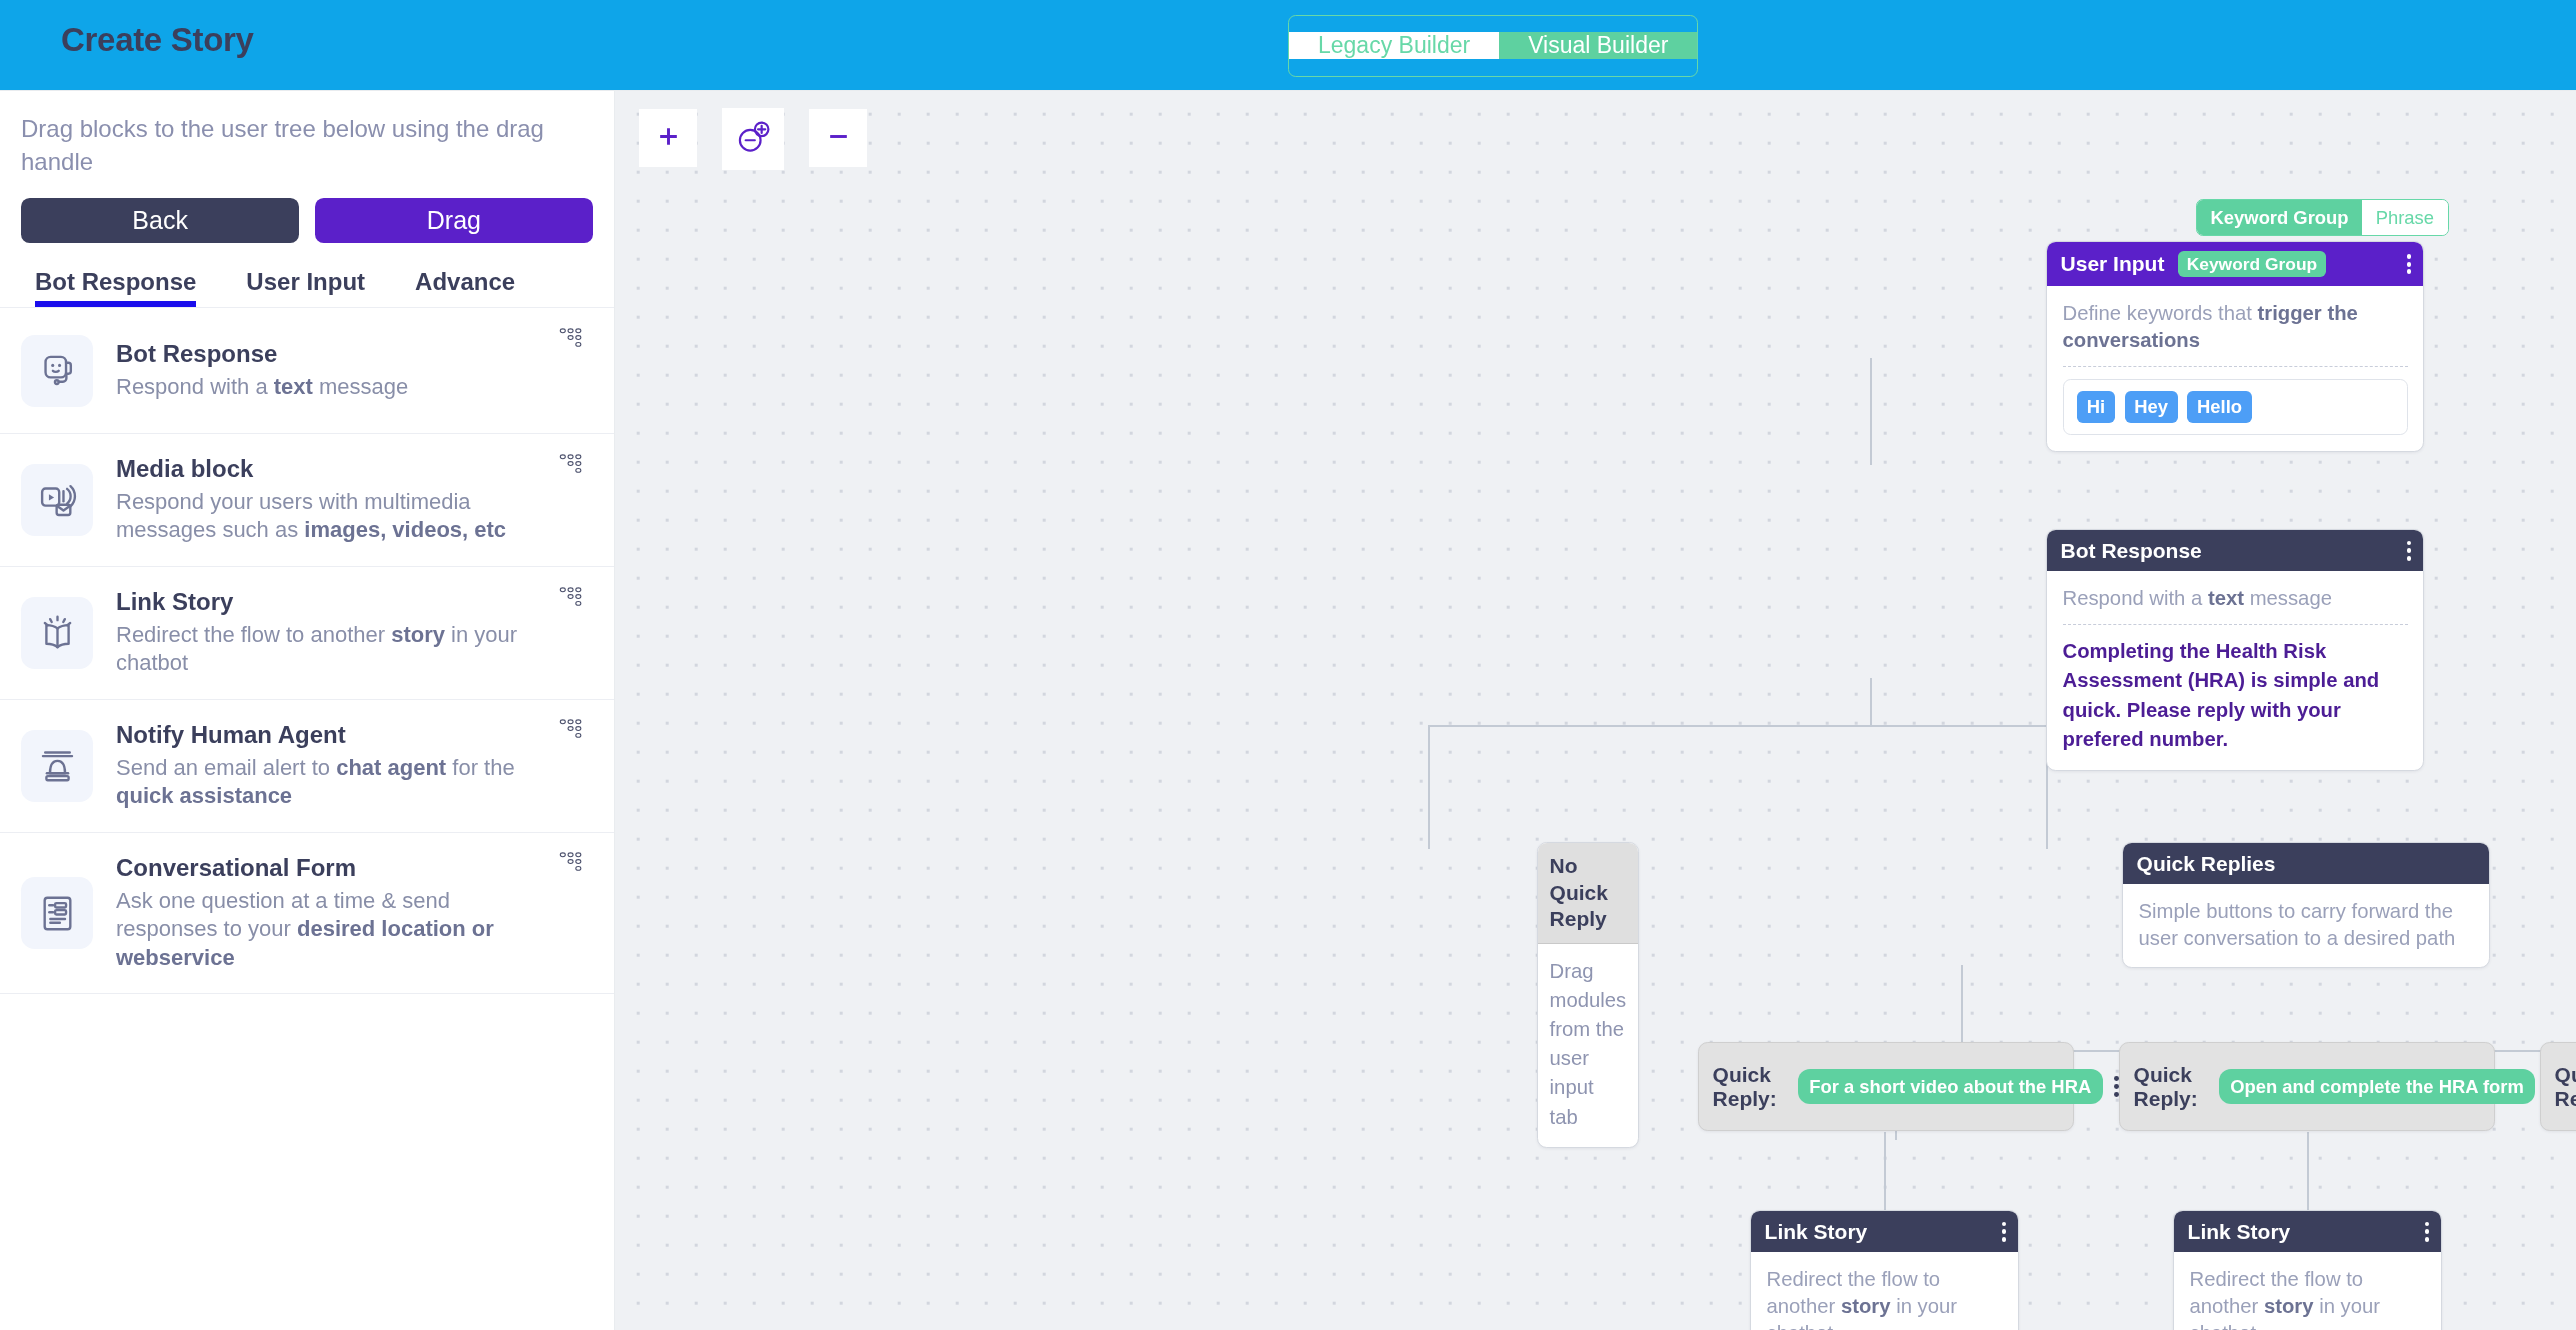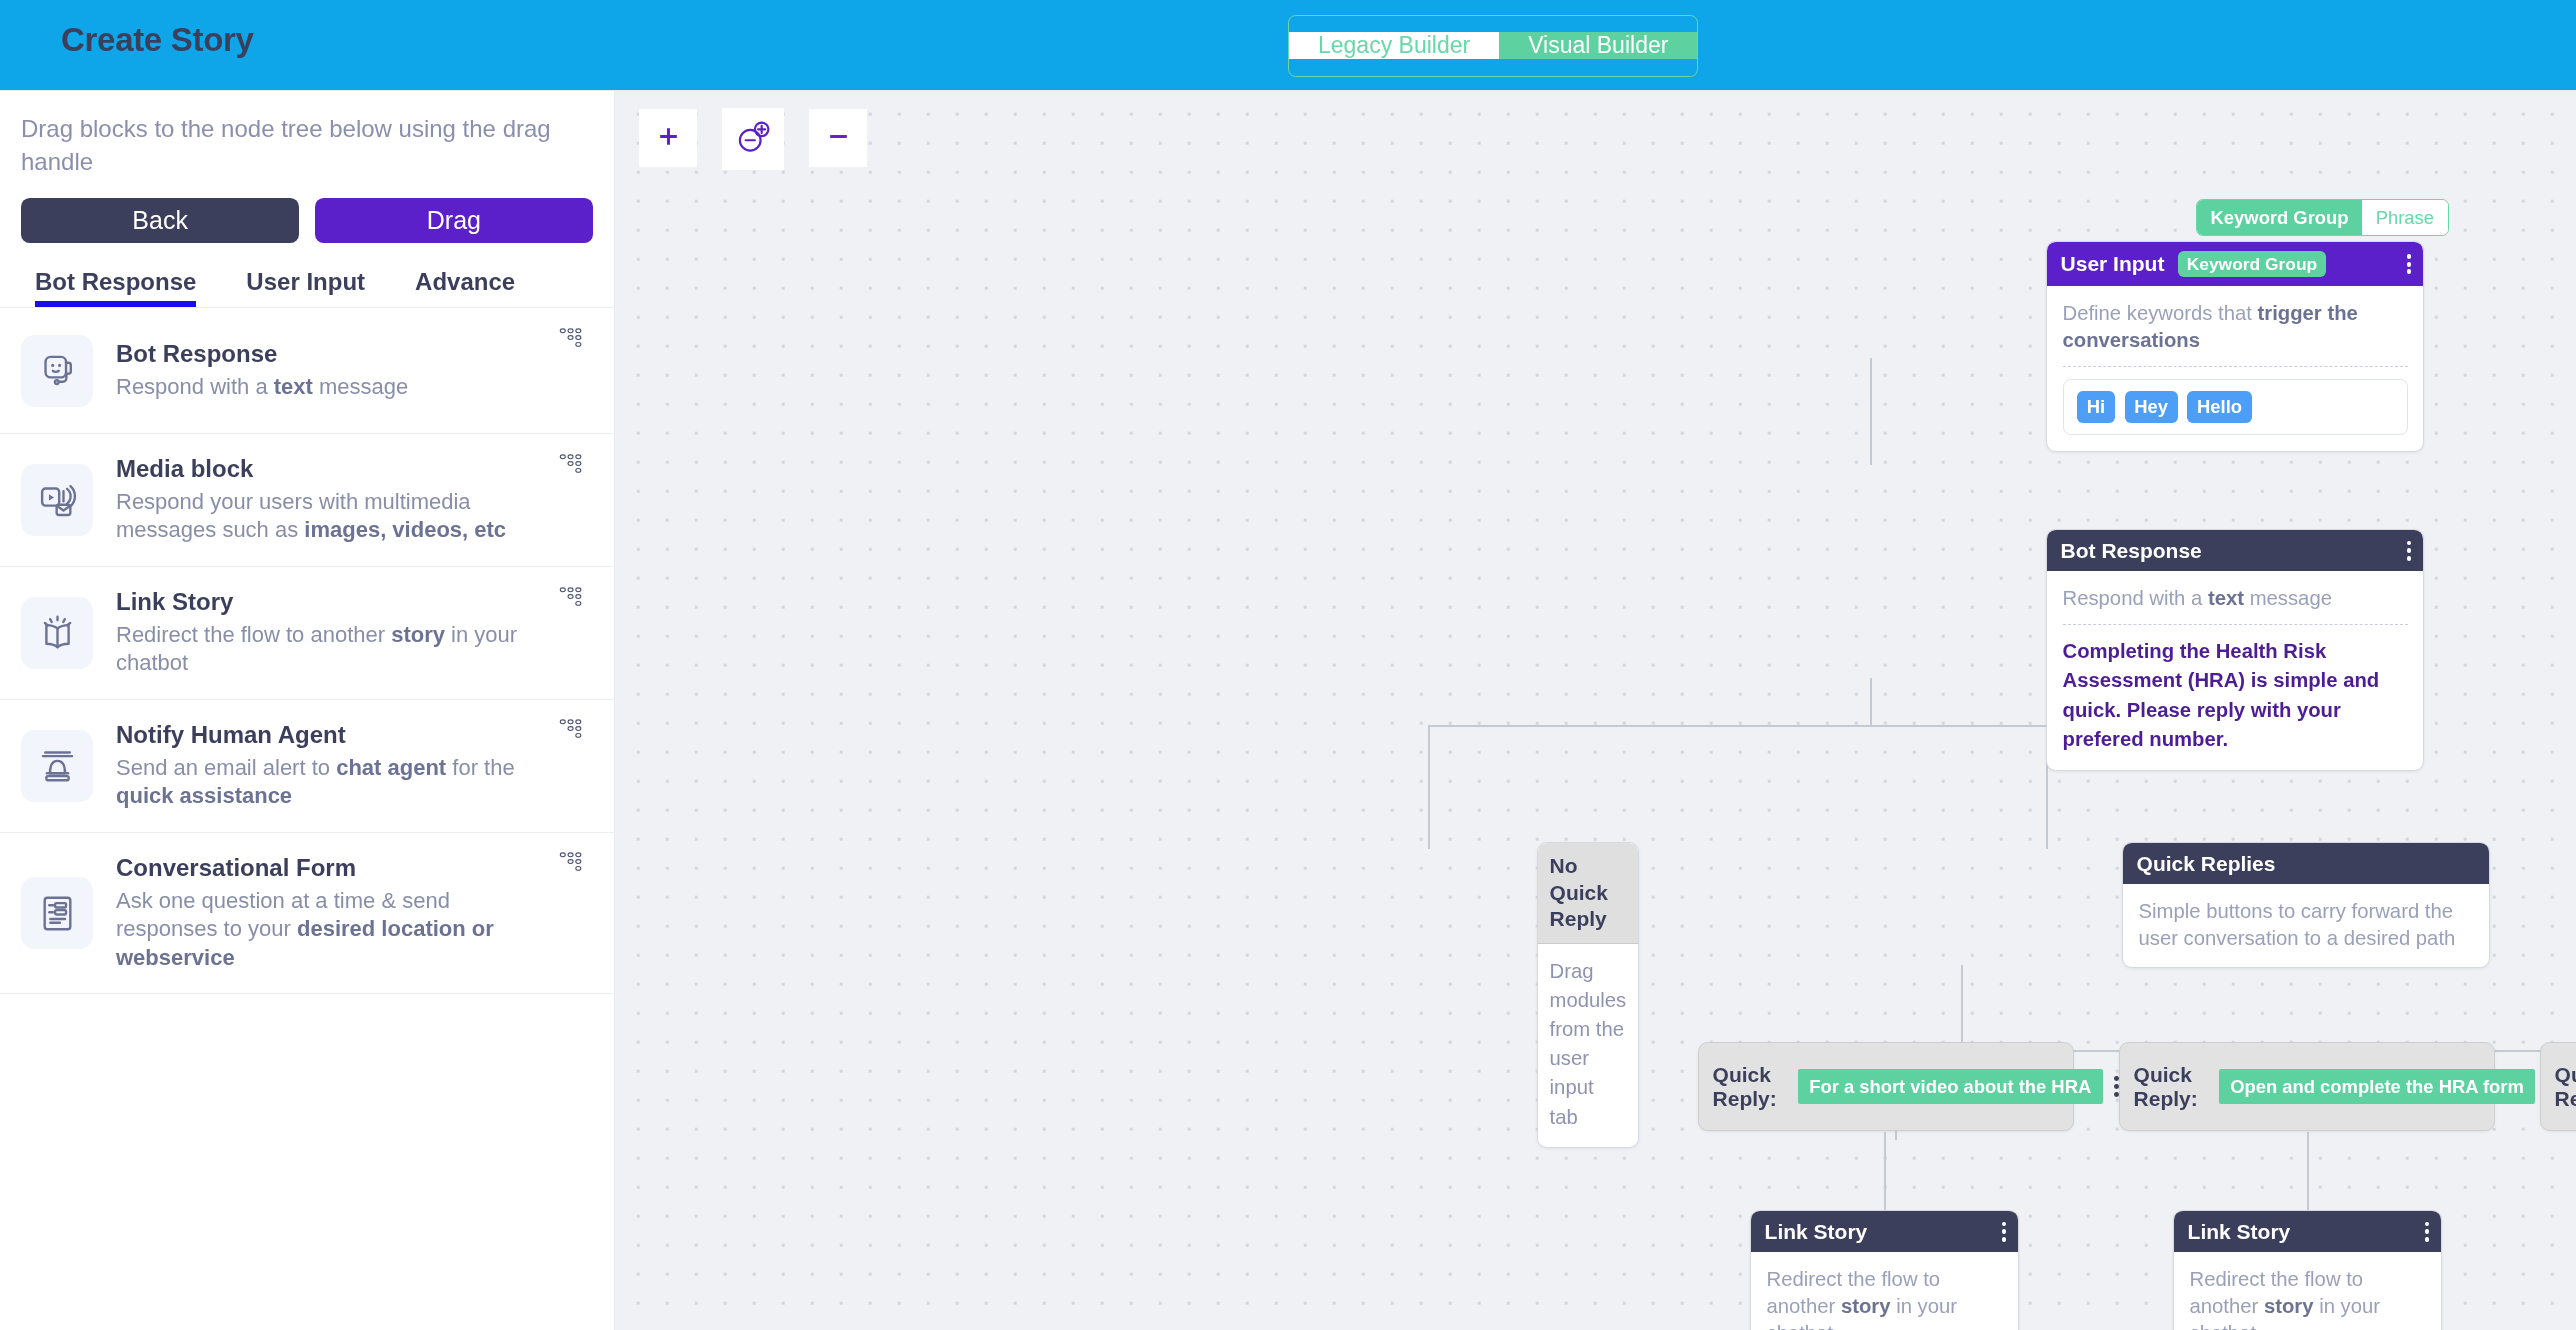--- a/index.html
+++ b/index.html
@@ -310,21 +310,21 @@
     color: #3b3f5c;
     line-height: 1.12;
     width: 85px;
     flex: 0 0 85px;
   }
   .qr-pill {
     background: #5ed1a0;
     color: #ffffff;
     font-size: 18.4px;
     font-weight: 700;
-    border-radius: 2px;
+    border-radius: 12px;
     padding: 6.8px 11.6px;
     white-space: nowrap;
   }
   .qr-kebab {
     margin-left: 11.6px;
     display: flex; flex-direction: column; gap: 2.9px; cursor: pointer;
     flex: 0 0 auto;
   }
   .qr-kebab i { width: 4.8px; height: 4.8px; border-radius: 50%; background: #3b3f5c; display: block; }
 </style>
@@ -337,21 +337,21 @@
     <div class="page-title">Create Story</div>
     <div class="builder-toggle">
       <div class="seg inactive">Legacy Builder</div>
       <div class="seg active">Visual Builder</div>
     </div>
   </div>
 
   <div class="body-row">
 
     <div class="sidebar">
-      <div class="drag-hint">Drag blocks to the node tree below using the drag handle</div>
+      <div class="drag-hint">Drag blocks to the user tree below using the drag handle</div>
 
       <div class="action-row">
         <button class="btn btn-back">Back</button>
         <button class="btn btn-save">Drag</button>
       </div>
 
       <div class="tabs">
         <div class="tab active">Bot Response</div>
         <div class="tab">User Input</div>
         <div class="tab">Advance</div>

